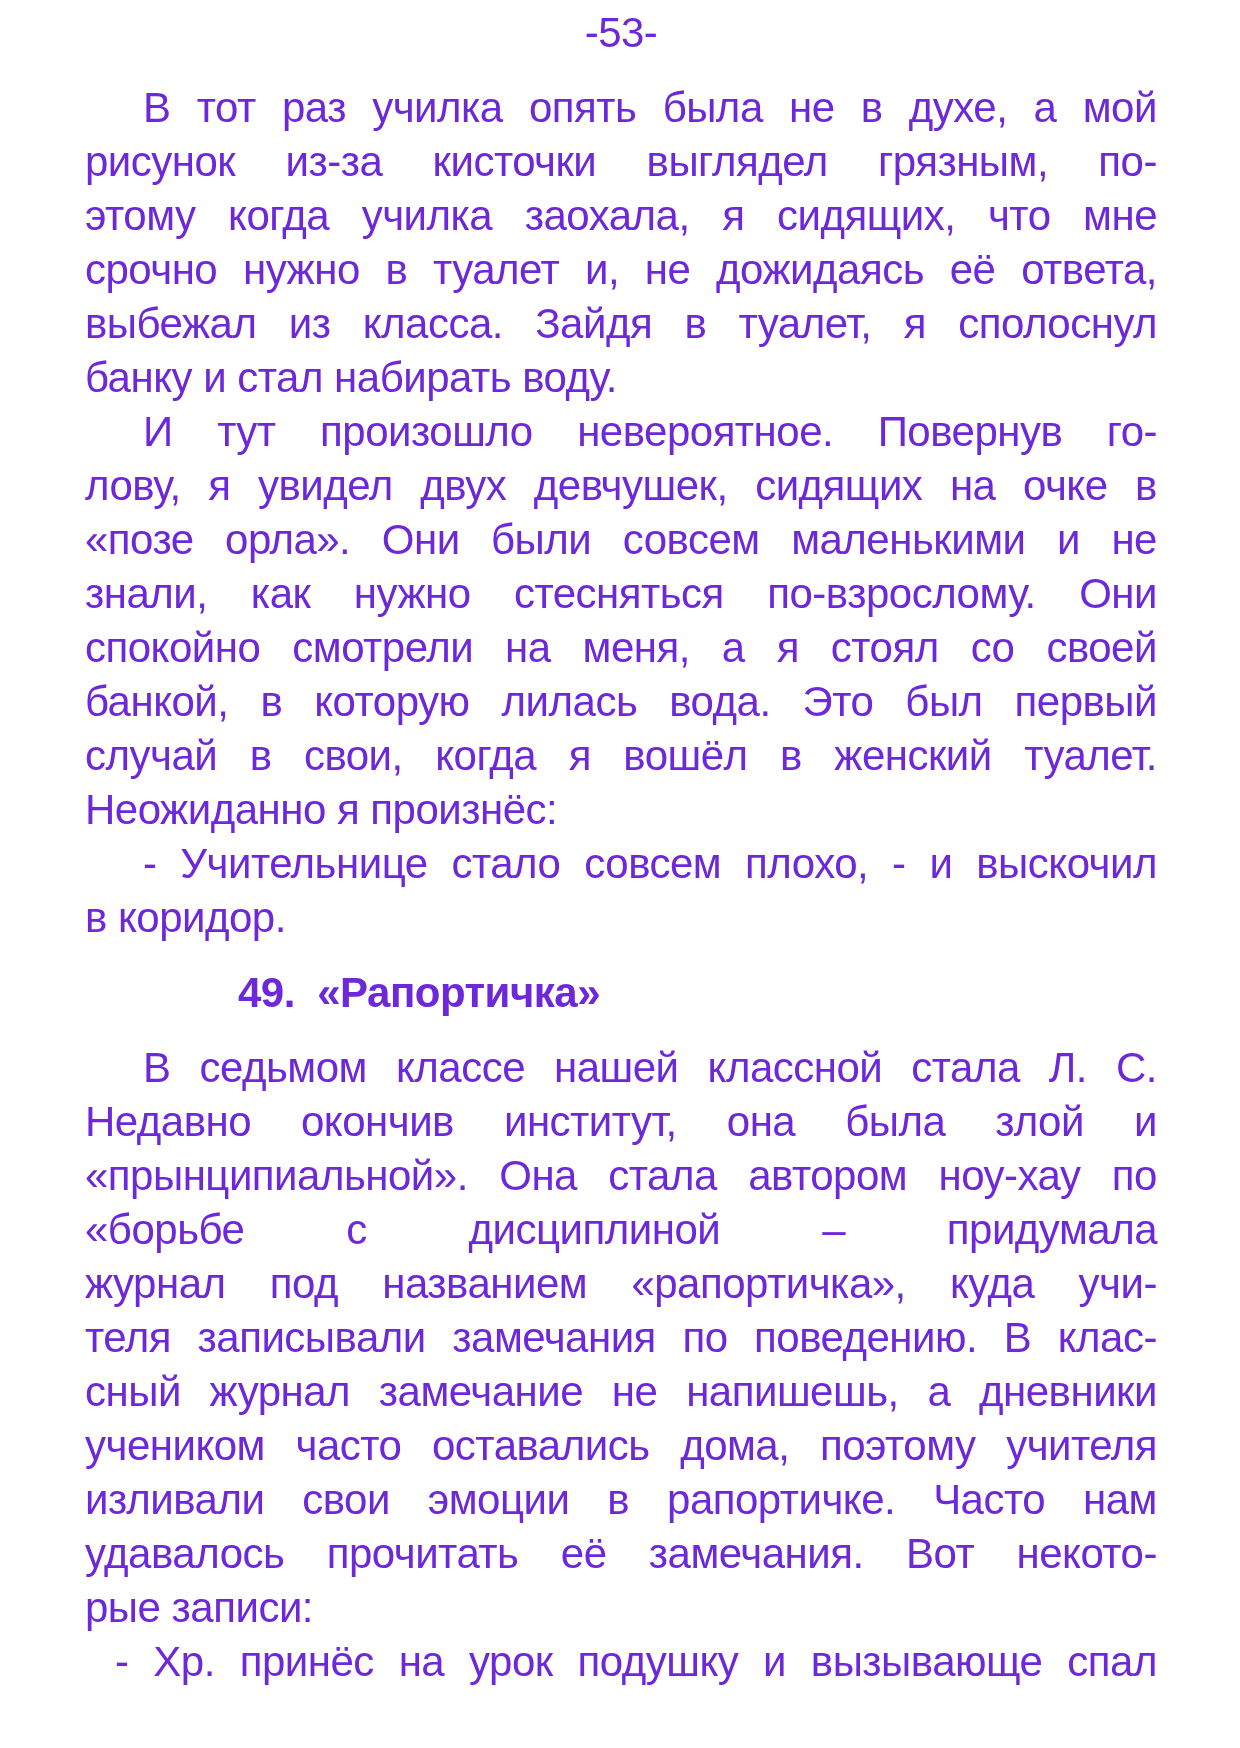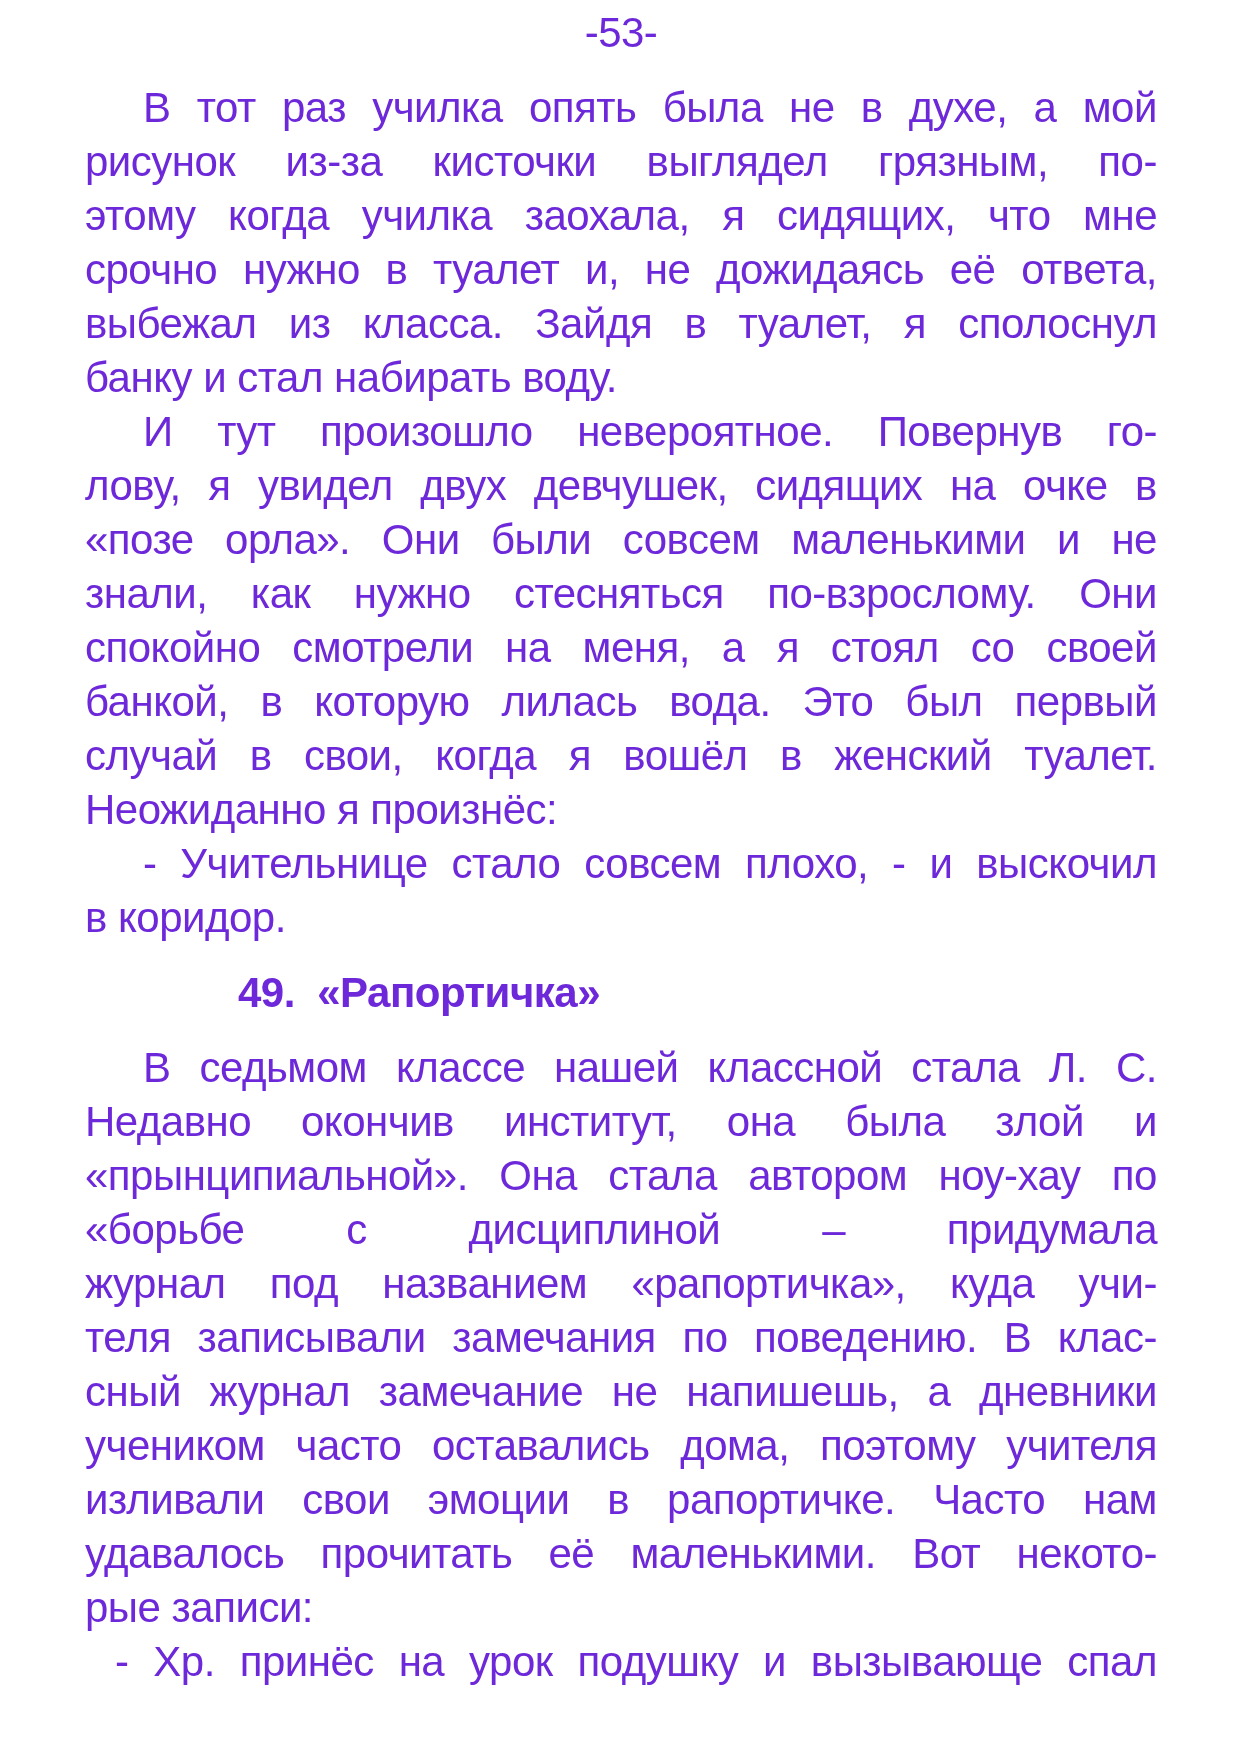--- a/index.html
+++ b/index.html
@@ -82,20 +82,20 @@
       <div class="para">
         <div class="line justify" style="padding-left: 58px;"><span class="word">В</span><span class="word">седьмом</span><span class="word">классе</span><span class="word">нашей</span><span class="word">классной</span><span class="word">стала</span><span class="word">Л.</span><span class="word">С.</span></div>
         <div class="line justify"><span class="word">Недавно</span><span class="word">окончив</span><span class="word">институт,</span><span class="word">она</span><span class="word">была</span><span class="word">злой</span><span class="word">и</span></div>
         <div class="line justify"><span class="word">«прынципиальной».</span><span class="word">Она</span><span class="word">стала</span><span class="word">автором</span><span class="word">ноу-хау</span><span class="word">по</span></div>
         <div class="line justify"><span class="word">«борьбе</span><span class="word">с</span><span class="word">дисциплиной</span><span class="word">–</span><span class="word">придумала</span></div>
         <div class="line justify"><span class="word">журнал</span><span class="word">под</span><span class="word">названием</span><span class="word">«рапортичка»,</span><span class="word">куда</span><span class="word">учи-</span></div>
         <div class="line justify"><span class="word">теля</span><span class="word">записывали</span><span class="word">замечания</span><span class="word">по</span><span class="word">поведению.</span><span class="word">В</span><span class="word">клас-</span></div>
         <div class="line justify"><span class="word">сный</span><span class="word">журнал</span><span class="word">замечание</span><span class="word">не</span><span class="word">напишешь,</span><span class="word">а</span><span class="word">дневники</span></div>
         <div class="line justify"><span class="word">учеником</span><span class="word">часто</span><span class="word">оставались</span><span class="word">дома,</span><span class="word">поэтому</span><span class="word">учителя</span></div>
         <div class="line justify"><span class="word">изливали</span><span class="word">свои</span><span class="word">эмоции</span><span class="word">в</span><span class="word">рапортичке.</span><span class="word">Часто</span><span class="word">нам</span></div>
-        <div class="line justify"><span class="word">удавалось</span><span class="word">прочитать</span><span class="word">её</span><span class="word">маленькими.</span><span class="word">Вот</span><span class="word">некото-</span></div>
+        <div class="line justify"><span class="word">удавалось</span><span class="word">прочитать</span><span class="word">её</span><span class="word">замечания.</span><span class="word">Вот</span><span class="word">некото-</span></div>
         <div class="line">рые записи:</div>
       </div>
       <div class="para">
         <div class="line justify" style="padding-left: 30px;"><span class="word">-</span><span class="word">Хр.</span><span class="word">принёс</span><span class="word">на</span><span class="word">урок</span><span class="word">подушку</span><span class="word">и</span><span class="word">вызывающе</span><span class="word">спал</span></div>
       </div>
     </div>
 </div>
 
 </body></html>

